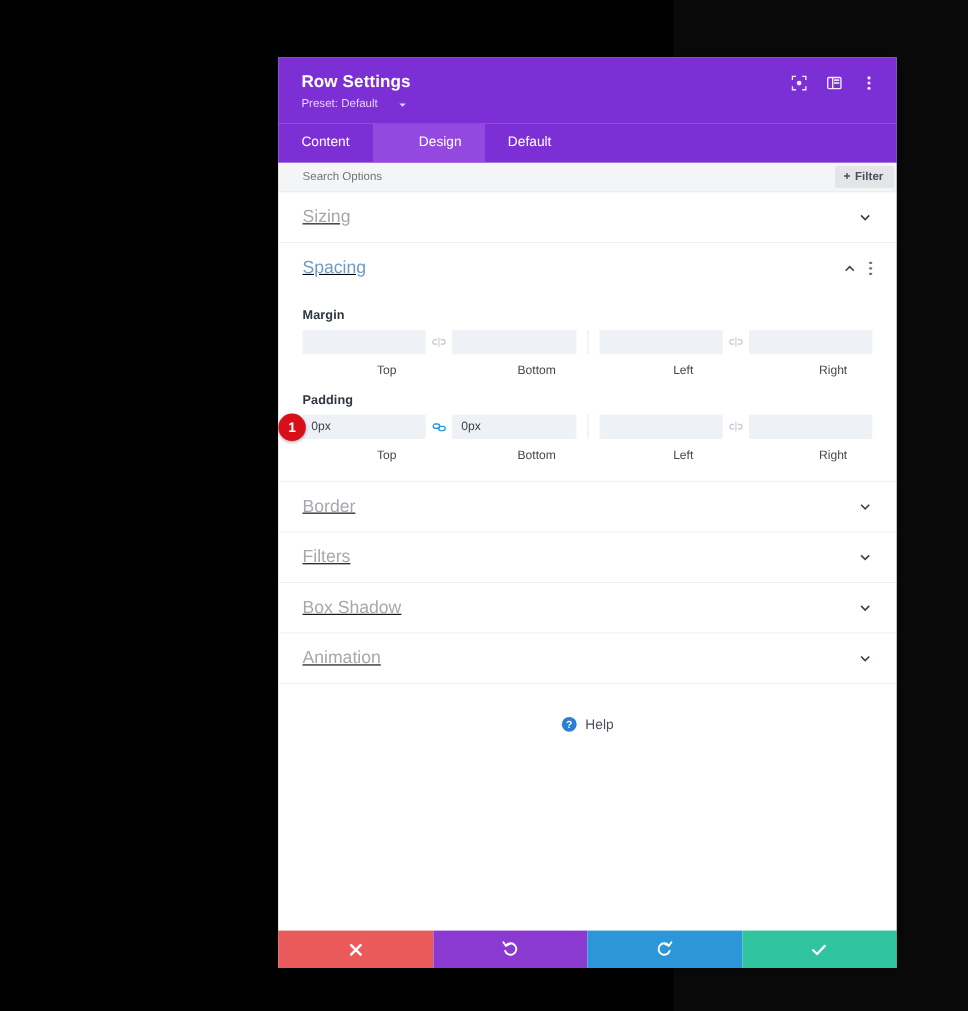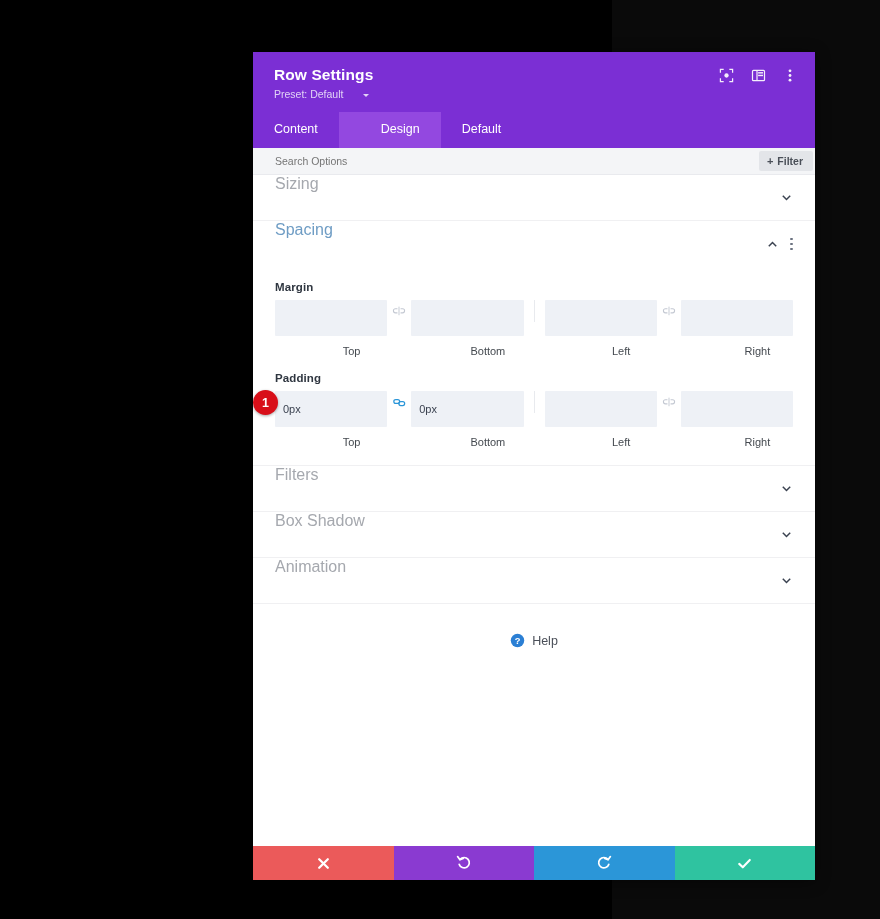--- a/index.html
+++ b/index.html
@@ -78,23 +78,24 @@
     font-size: 10.5px; font-weight: bold;
     padding: 4px 10px 4px 8px; border-radius: 2px; cursor: pointer;
   }
   .filter-plus { font-size: 11px; font-weight: bold; line-height: 10px; }
 
   
   .modal-body { flex: 1 1 auto; overflow: hidden; background: #fff; }
 
   
   .acc {
-    display: flex; justify-content: space-between;
+    display: flex; align-items: center; justify-content: space-between;
     height: 46px; padding: 0 22px; border-bottom: 1px solid #f0f0f2;
     cursor: pointer;
+    text-decoration: underline;
   }
   .acc-title { font-size: 16px; color: #a5a8ae; font-weight: normal; }
   .acc-title.open { color: #6e9cc4; }
   .acc-right { display: flex; align-items: center; gap: 11px; }
   .chev { width: 13px; height: 13px; display: block; }
   .kebab { width: 3px; height: 13px; display: flex; flex-direction: column; justify-content: center; gap: 2.5px; align-items: center; cursor: pointer; }
   .kebab i { width: 2.5px; height: 2.5px; border-radius: 50%; background: #6b7280; display: block; }
 
   
   .section-open { border-bottom: 1px solid #f0f0f2; padding: 0 0 16px; }
@@ -106,21 +107,21 @@
     display: flex; align-items: flex-start; padding: 0 22px;
     position: relative;
   }
   .quad-half { display: flex; align-items: flex-start; flex: 1 1 0; min-width: 0; }
   .divider-v {
     width: 1px; background: #e8eaee; height: 22px; margin: 0 10px; flex: 0 0 auto;
     align-self: flex-start;
   }
   .cell { flex: 1 1 0; min-width: 0; display: flex; flex-direction: column; align-items: center; }
   .cell-input {
-    width: 100%; height: 36px; background: #eef1f6; border: 0; outline: none;
+    width: 100%; height: 22px; background: #eef1f6; border: 0; outline: none;
     font-family: "Liberation Sans", sans-serif;
     font-size: 11px; color: #3b4250; padding: 0 8px; border-radius: 1px;
   }
   .cell-caption { font-size: 11px; color: #44494f; margin-top: 9px; line-height: 13px; margin-left: 41px; }
   .link-toggle {
     flex: 0 0 auto; width: 24px; height: 22px;
     display: flex; align-items: center; justify-content: center; cursor: pointer;
   }
 
   
@@ -308,20 +309,28 @@
               </svg>
             </span>
             <div class="cell">
               <input class="cell-input" type="text" value="" style="">
               <span class="cell-caption">Right</span>
             </div>
           </div>
         </div>
       </div>
 
+      <div class="acc">
+        <span class="acc-title">Border</span>
+        <div class="acc-right">
+          <svg class="chev" viewBox="0 0 14 14" fill="none" stroke="#3a4250" stroke-width="1.6">
+              <path d="M3 5.2L7 9.2L11 5.2"></path>
+            </svg>
+        </div>
+      </div>
 
       <div class="acc">
         <span class="acc-title">Filters</span>
         <div class="acc-right">
           <svg class="chev" viewBox="0 0 14 14" fill="none" stroke="#3a4250" stroke-width="1.6">
               <path d="M3 5.2L7 9.2L11 5.2"></path>
             </svg>
         </div>
       </div>
 

